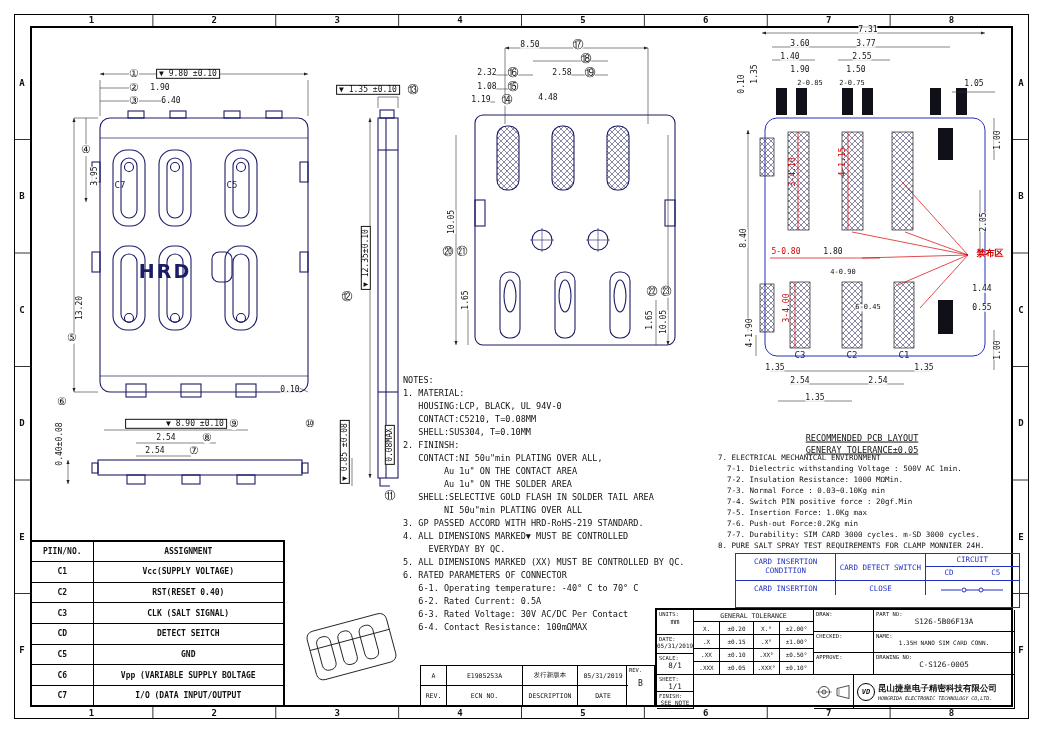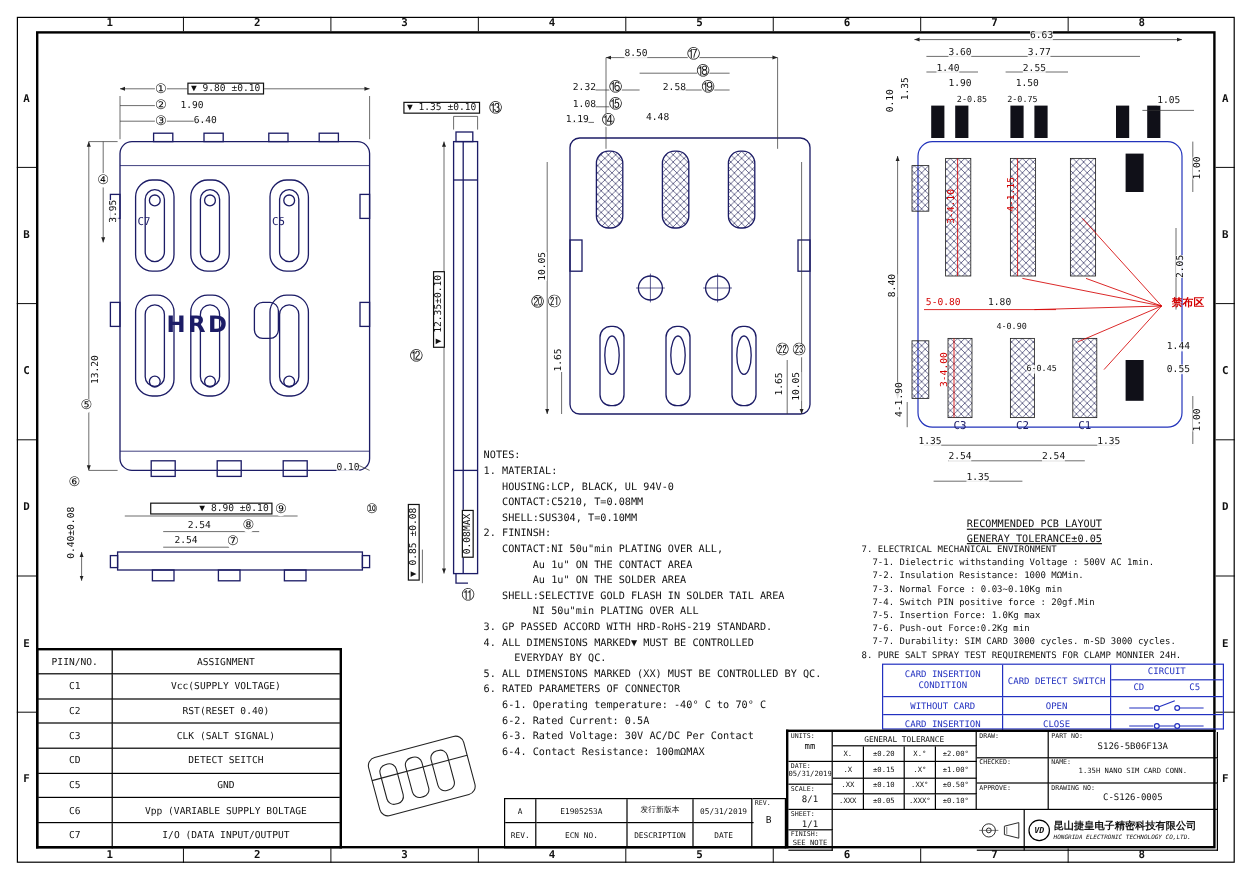--- a/index.html
+++ b/index.html
@@ -19,21 +19,21 @@
   .dim.small { font-size:7px; }
   .dim.part { color:#1c1c66; font-size:9px; background:transparent; }
   .dim.logo { color:#1c1c66; font-size:19px; font-weight:bold; letter-spacing:2px; background:transparent; font-family:"DejaVu Sans", sans-serif; }
   .dim.caption { font-size:8.5px; text-decoration:underline; font-family:"DejaVu Sans Mono", monospace; }
   .dim.zh { font-size:9px; font-weight:bold; }
   .notes { position:absolute; white-space:pre; font-family:"DejaVu Sans Mono", monospace; color:#111; }
   #notes-main { left:403px; top:374px; font-size:8.5px; line-height:13px; }
   #notes-right { left:718px; top:452px; font-size:7.5px; line-height:11px; }
   
   .pin-table { position:absolute; left:30px; top:540px; width:255px; height:167px; border-collapse:collapse; table-layout:fixed; }
-  .pin-table th, .pin-table td { border:1px solid #000; font-size:8px; font-weight:normal; text-align:center; height:19px; font-family:"DejaVu Sans Mono", monospace; }
+  .pin-table th, .pin-table td { border:1px solid #000; font-size:8px; font-weight:bold; text-align:center; height:19px; font-family:"DejaVu Sans Mono", monospace; }
   .pin-table { border:2px solid #000; }
   .pin-table .c1 { width:62px; }
   
   .ins { position:absolute; left:735px; top:553px; width:285px; height:55px; border:1px solid #2230c0; color:#2230c0; font-size:7.5px; font-family:"DejaVu Sans Mono", monospace; }
   .ins .r { display:flex; border-top:1px solid #2230c0; }
   .ins .r:first-child { border-top:none; }
   .ins .c { border-left:1px solid #2230c0; display:flex; align-items:center; justify-content:center; text-align:center; }
   .ins .c:first-child { border-left:none; }
   .ins .h1 { height:26px; }
   .ins .rw { height:14px; }
@@ -355,21 +355,21 @@
     <span class="dim" style="left: 481px; top: 100px;">1.19</span>
     <span class="dim bal" style="left: 507px; top: 100px;">⑭</span>
     <span class="dim bal" style="left: 448px; top: 252px;">⑳</span>
     <span class="dim bal" style="left: 462px; top: 252px;">㉑</span>
     <span class="dim v" style="left: 452px; top: 222px;">10.05</span>
     <span class="dim v" style="left: 466px; top: 300px;">1.65</span>
     <span class="dim bal" style="left: 652px; top: 292px;">㉒</span>
     <span class="dim bal" style="left: 666px; top: 292px;">㉓</span>
     <span class="dim v" style="left: 650px; top: 320px;">1.65</span>
     <span class="dim v" style="left: 664px; top: 322px;">10.05</span>
-    <span class="dim" style="left: 868px; top: 30px;">6.63</span>
+    <span class="dim" style="left: 868px; top: 30px;">7.31</span>
     <span class="dim" style="left: 800px; top: 44px;">3.60</span>
     <span class="dim" style="left: 866px; top: 44px;">3.77</span>
     <span class="dim" style="left: 790px; top: 57px;">1.40</span>
     <span class="dim" style="left: 862px; top: 57px;">2.55</span>
     <span class="dim" style="left: 800px; top: 70px;">1.90</span>
     <span class="dim" style="left: 856px; top: 70px;">1.50</span>
     <span class="dim small" style="left: 810px; top: 84px;">2-0.85</span>
     <span class="dim small" style="left: 852px; top: 84px;">2-0.75</span>
     <span class="dim" style="left: 974px; top: 84px;">1.05</span>
     <span class="dim v" style="left: 742px; top: 84px;">0.10</span>
@@ -477,35 +477,20 @@
     <div class="c w2 h1">CARD DETECT SWITCH</div>
     <div class="c w3 h1 stack" style="padding:0;">
       <span style="height:12px;display:flex;align-items:center;justify-content:center;">CIRCUIT</span>
       <span class="cdrow" style="height:14px;align-items:center;">
         <span>CD</span>
         <span>C5</span>
       </span>
     </div>
   </div>
   <div class="r">
-    <div class="c w1 rw">WITHOUT CARD</div>
-    <div class="c w2 rw">OPEN</div>
-    <div class="c w3 rw">
-      <svg width="70" height="12">
-          <g stroke="#2230c0" fill="none" stroke-width="1">
-        <line x1="4" y1="8" x2="24" y2="8"></line>
-            <circle cx="27" cy="8" r="2"></circle>
-        <line x1="29" y1="7" x2="42" y2="2"></line>
-            <circle cx="44" cy="8" r="2"></circle>
-        <line x1="46" y1="8" x2="66" y2="8"></line>
-          </g>
-        </svg>
-    </div>
-  </div>
-  <div class="r">
     <div class="c w1 rw">CARD INSERTION</div>
     <div class="c w2 rw">CLOSE</div>
     <div class="c w3 rw">
       <svg width="70" height="12">
           <g stroke="#2230c0" fill="none" stroke-width="1">
         <line x1="4" y1="8" x2="24" y2="8"></line>
             <circle cx="27" cy="8" r="2"></circle>
         <line x1="29" y1="8" x2="42" y2="8"></line>
             <circle cx="44" cy="8" r="2"></circle>
         <line x1="46" y1="8" x2="66" y2="8"></line>

